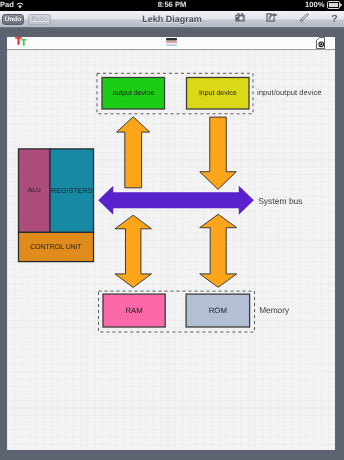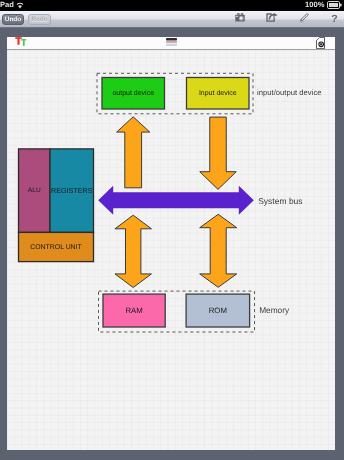--- a/index.html
+++ b/index.html
@@ -50,39 +50,43 @@
 <div id="root">
 
   <div class="statusbar">
     <div class="sb-left">
       <span class="sb-txt">Pad</span>
       <svg width="8" height="7" viewBox="0 0 16 14">
         <path d="M8 13.2 L4.2 7.9 Q8 5.3 11.8 7.9 Z" fill="#e2e2e2"></path>
         <path d="M2.0 5.0 Q8 0.2 14.0 5.0" stroke="#e2e2e2" stroke-width="2.1" fill="none"></path>
       </svg>
     </div>
+    <div class="sb-center">
+      <span class="sb-txt">8:56 PM</span>
+    </div>
     <div class="sb-right">
       <span class="sb-txt">100%</span>
       <svg width="15" height="8" viewBox="0 0 15 8">
         <rect x="0.5" y="0.5" width="12" height="7" rx="1.3" fill="none" stroke="#d8d8d8"></rect>
         <rect x="2" y="2" width="9" height="4" fill="#d8d8d8"></rect>
         <rect x="13" y="2.6" width="1.6" height="2.8" rx="0.6" fill="#d8d8d8"></rect>
       </svg>
     </div>
   </div>
 
   <div class="tb1"></div>
   <div class="tb1-line"></div>
 
   <div class="btn btn-on" style="left:2px;width:22px;">
     <span>Undo</span>
   </div>
   <div class="btn btn-off" style="left:28px;width:23px;">
     <span>Redo</span>
   </div>
+  <div class="tb-title">Lekh Diagram</div>
 
   <div class="tbicon" style="left:235px;">
     <svg width="10" height="9" viewBox="0 0 20 18">
       <rect x="4.2" y="0.6" width="5.2" height="3.0" rx="0.6" fill="#61656e"></rect>
       <rect x="11.6" y="0.6" width="5.0" height="3.0" rx="0.6" fill="#61656e"></rect>
       <rect x="0.6" y="3.4" width="18.8" height="13.6" rx="1.2" fill="#61656e"></rect>
       <circle cx="12.4" cy="10.4" r="5.0" fill="#9ea3ad"></circle>
       <circle cx="12.4" cy="10.4" r="2.8" fill="#eceef2"></circle>
       <rect x="2.2" y="5.3" width="3.6" height="2.6" rx="0.5" fill="#dfe2e8"></rect>
     </svg>

